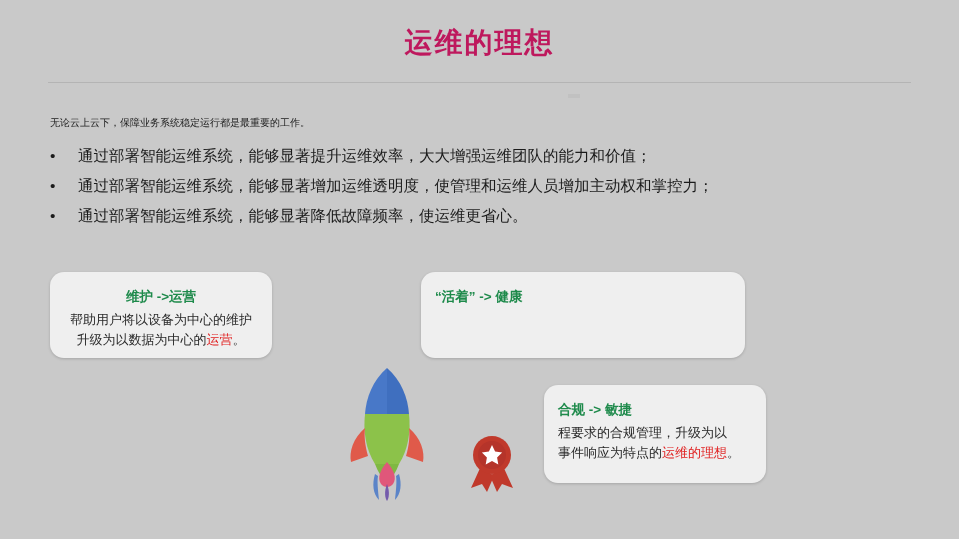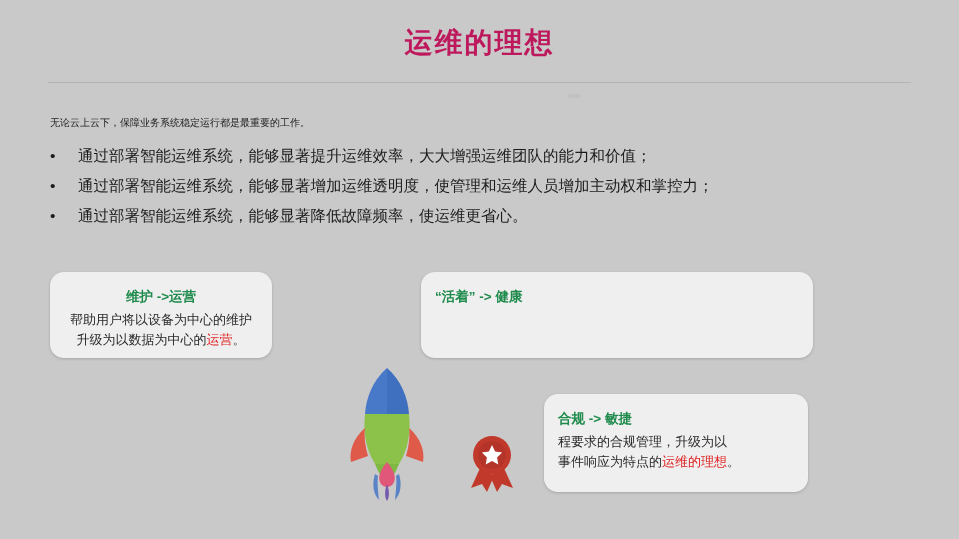--- a/index.html
+++ b/index.html
@@ -105,27 +105,27 @@
     width: 222px;
     height: 86px;
     text-align: center;
   }
   #card-maintain .card-title { text-align: center; }
   #card-maintain .card-body { text-align: center; }
 
   #card-alive {
     left: 421px;
     top: 272px;
-    width: 392px;
+    width: 324px;
     height: 86px;
   }
   #card-compliance {
     left: 544px;
-    top: 394px;
-    width: 264px;
+    top: 385px;
+    width: 222px;
     height: 98px;
   }
 
   
   .rocket {
     position: absolute;
     left: 344px;
     top: 366px;
     width: 86px;
     height: 135px;

